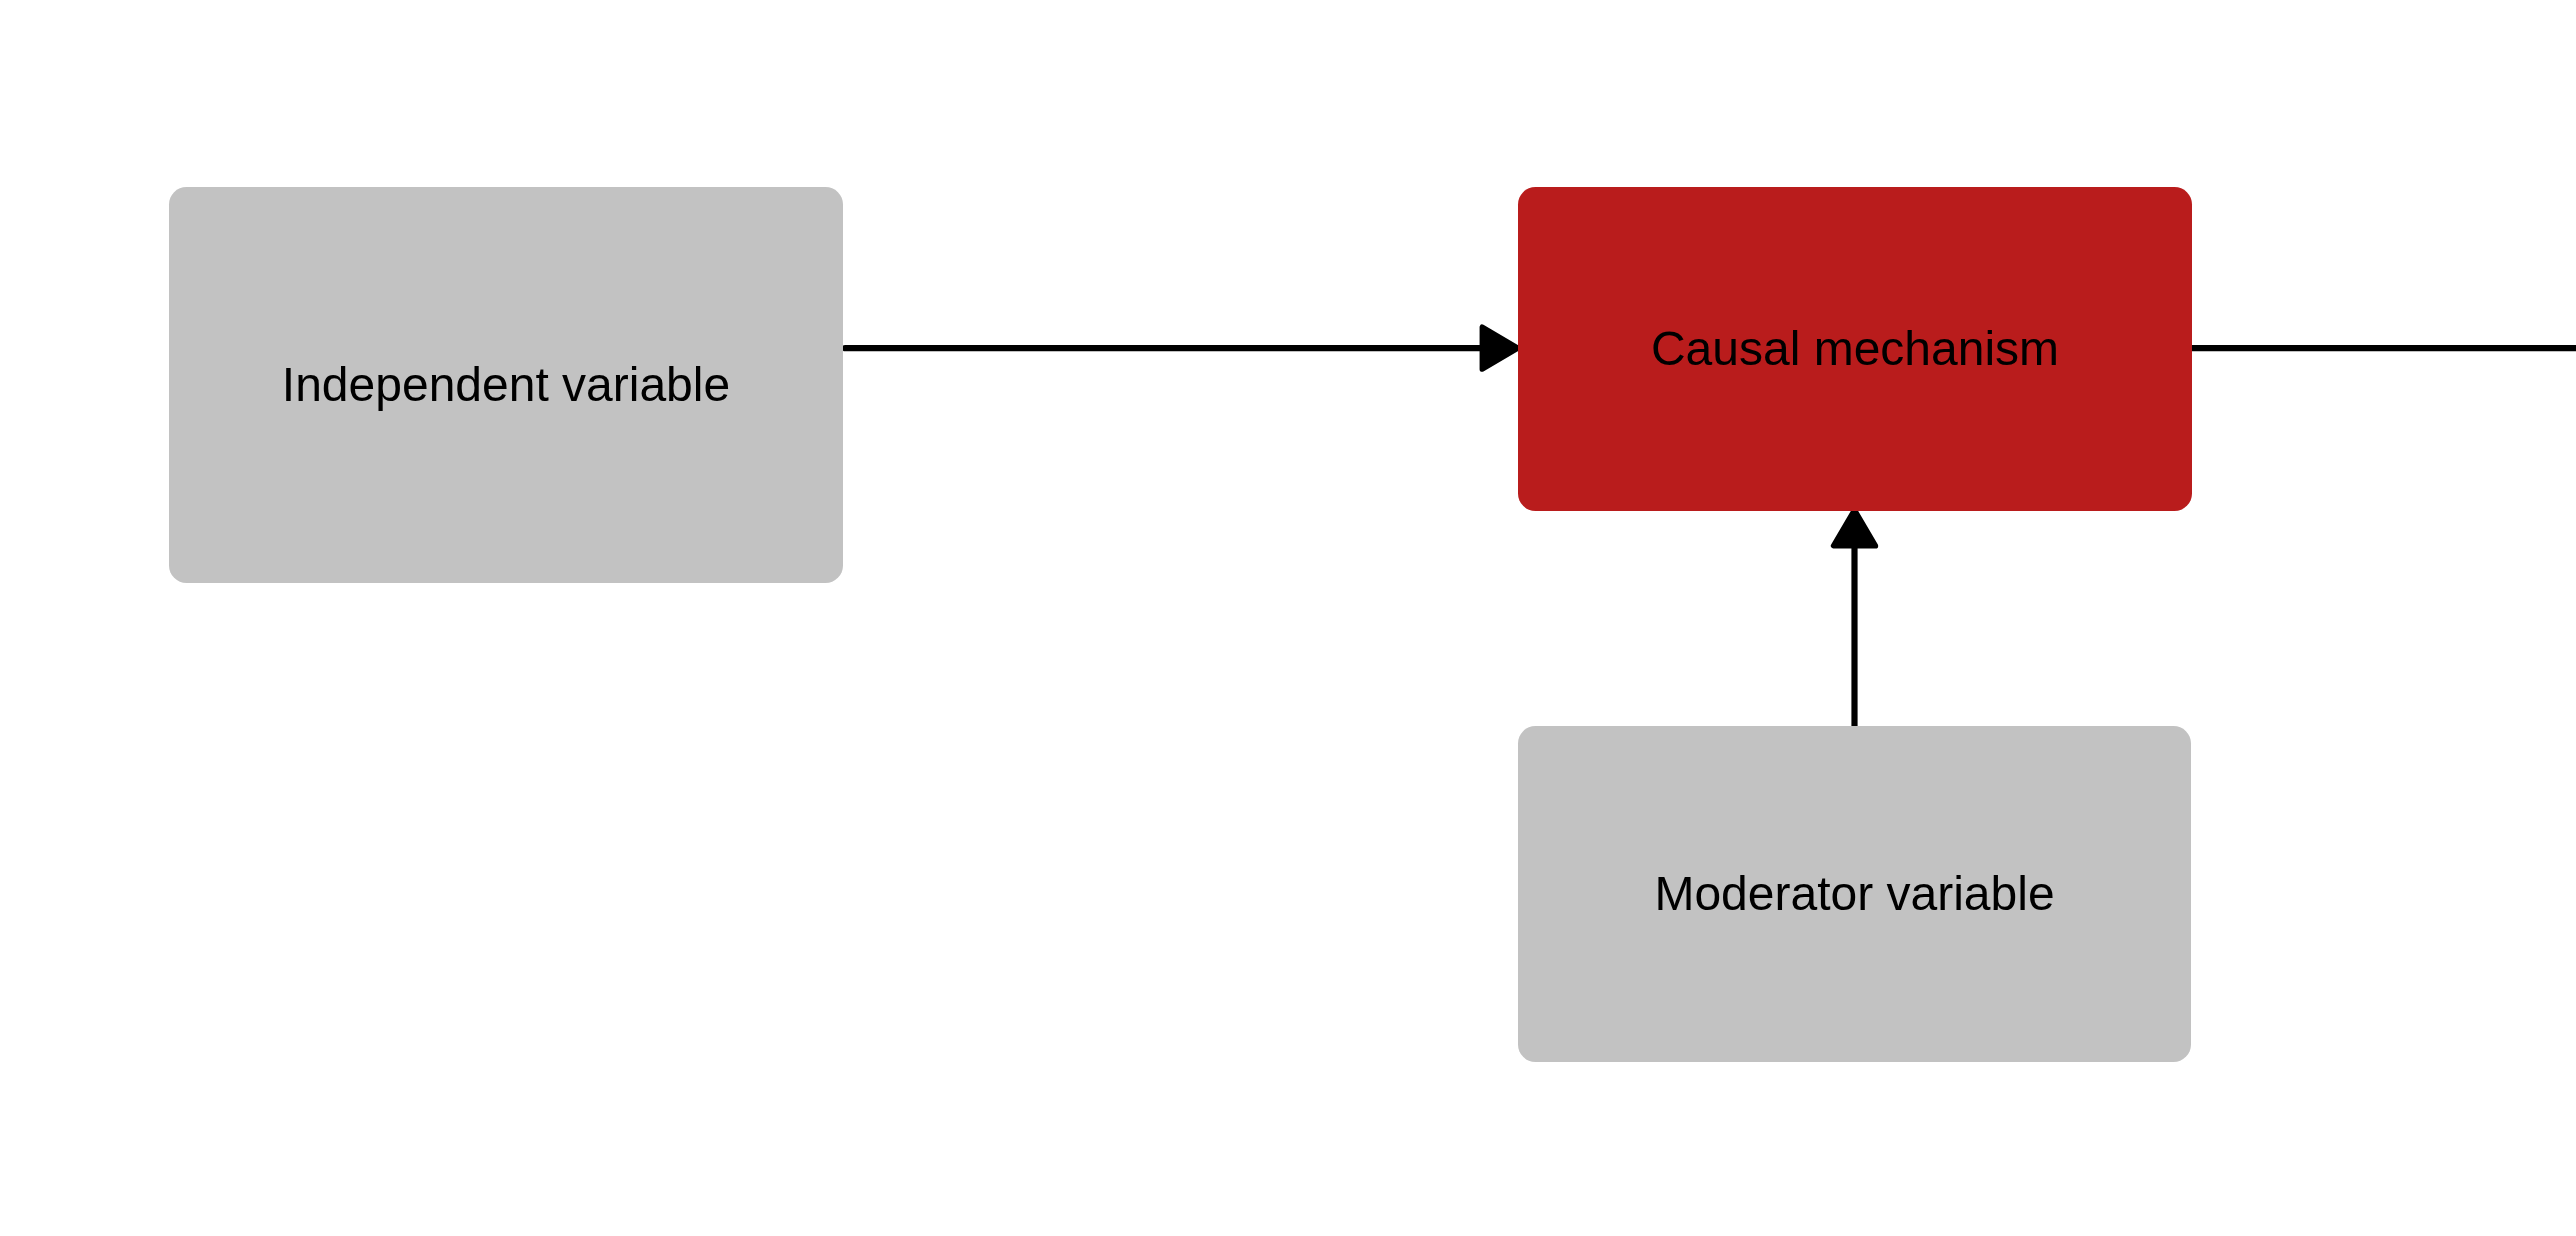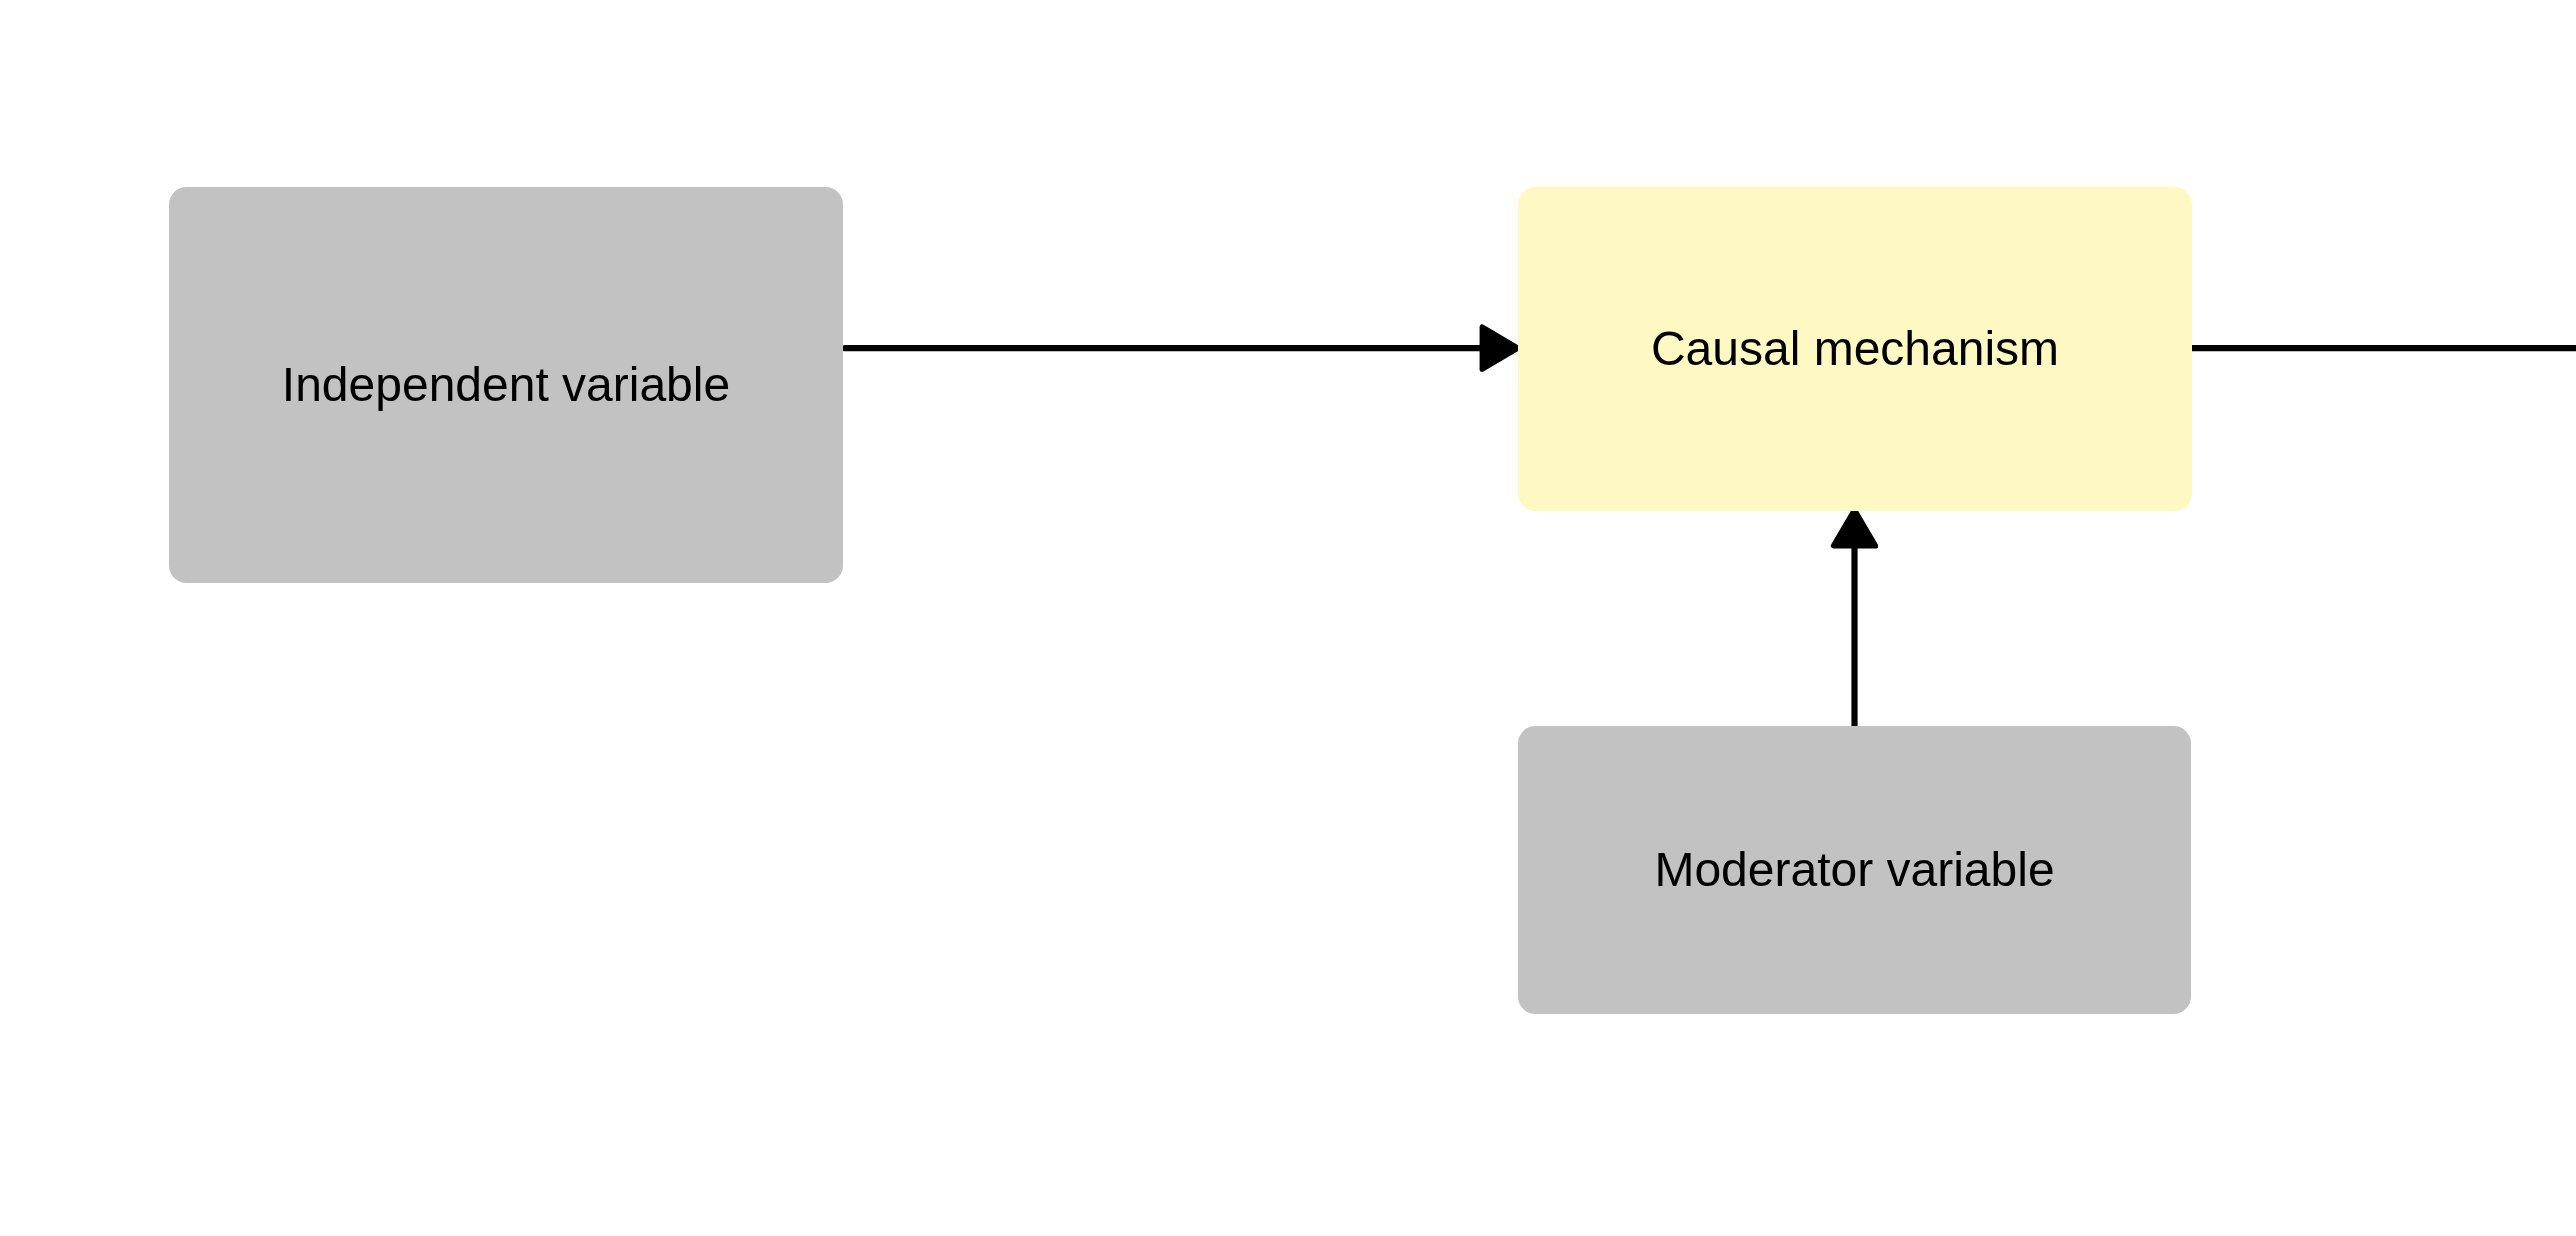--- a/index.html
+++ b/index.html
@@ -27,21 +27,21 @@
     align-items: center;
     justify-content: center;
     text-align: center;
     font-size: 48px;
     line-height: 1.2;
     color: #000000;
     letter-spacing: 0;
   }
   #node-independent { left: 169px;  top: 187px;  width: 674px; height: 396px; }
   #node-causal      { left: 1518px; top: 187px;  width: 674px; height: 324px; }
-  #node-moderator   { left: 1518px; top: 726px; width: 673px; height: 288px; }
+  #node-moderator   { left: 1518px; top: 726px; width: 673px; height: 336px; }
   svg.edges {
     position: absolute;
     left: 0; top: 0;
     pointer-events: none;
   }
 </style>
 </head>
 <body style="background-color: rgb(255, 255, 255);">
 
 <div class="canvas">
@@ -61,21 +61,21 @@
     <g>
       <line x1="3600" y1="1409" x2="3600" y2="1062" stroke-width="12" stroke-linecap="round" stroke="#000000"></line>
       <polygon points="3600,990 3559,1060 3641,1060" stroke-width="10" stroke-linejoin="round" fill="#000000" stroke="#000000"></polygon>
     </g>
   </svg>
 
   <div class="node" id="node-independent" style="background-color: rgb(194, 194, 194);">
     <span>Independent variable</span>
   </div>
 
-  <div class="node" id="node-causal" style="background-color: #fef9c3; text-align: center;">
+  <div class="node" id="node-causal" style="background-color: #b91c1c; text-align: center;">
     <span>Causal mechanism</span>
   </div>
 
   <div class="node" id="node-moderator" style="background-color: rgb(194, 194, 194);">
     <span>Moderator variable</span>
   </div>
 
 </div>
 
 

